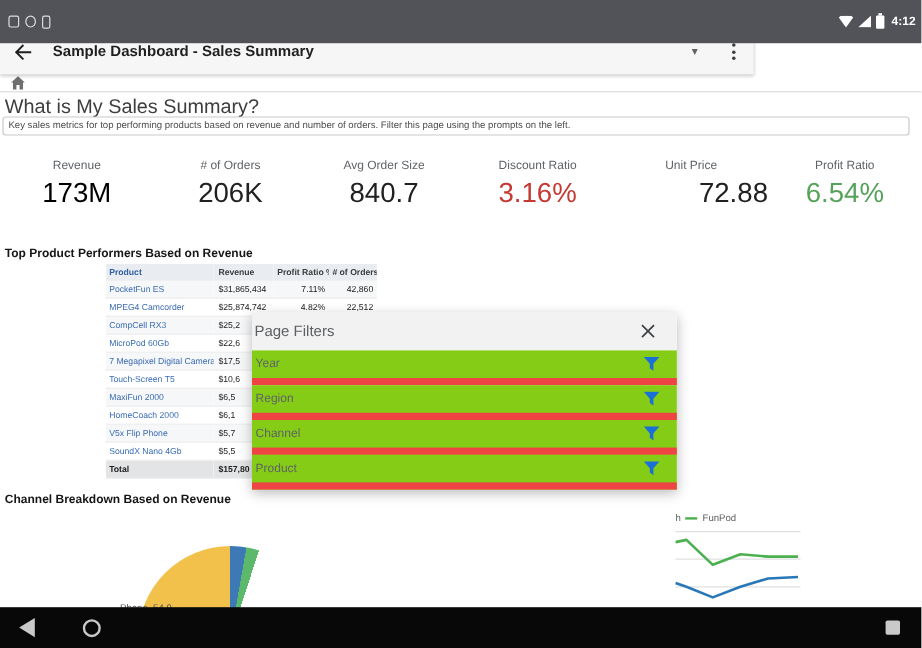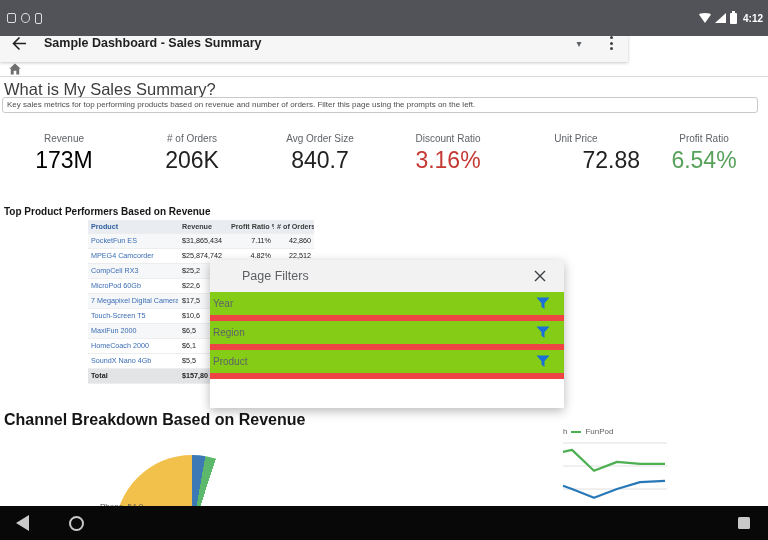--- a/index.html
+++ b/index.html
@@ -64,31 +64,31 @@
   .c2 { width:46px; text-align:right; }
   .c3 { width:40px; text-align:right; }
   th.c1 { text-align:left; }
   tr.alt { background:#f6f7f9; }
   .product-link { color:#3a6cb4; cursor:pointer; }
   tr.total-row td { background:#e3e4e6; font-weight:bold; border-top:1px solid #c6c6c6; color:#222; }
 
   
   .filters-panel { position:absolute; left:210px; top:260px; width:354px; height:148px; background:#fff;
                    box-shadow:0 3px 10px rgba(0,0,0,.28); z-index:10; }
-  .filters-header { height:32px; background:#f2f2f2; display:flex; align-items:center; padding:0 12px 0 32px; }
+  .filters-header { height:32px; background:#f2f2f2; display:flex; align-items:center; padding:0 12px 0 2px; }
   .filters-title { font-size:12.5px; color:#5c5f63; }
   .filters-close { margin-left:auto; width:24px; height:24px; display:flex; align-items:center;
                    justify-content:center; cursor:pointer; }
   .filter-row { height:29px; display:flex; align-items:center; padding:0 14px 0 3px;
                 border-bottom:6px solid #ef4444; background:#84cc16; cursor:pointer; }
   .filter-label { font-size:10px; color:#5f6368; }
   .filter-funnel { margin-left:auto; display:flex; align-items:center; cursor:pointer; }
 
   
-  .channel-title { position:absolute; left:4px; top:411px; font-size:16px; font-weight:bold; color:#161616; }
+  .channel-title { position:absolute; left:4px; top:411px; font-size:10px; font-weight:bold; color:#161616; }
   .pie { position:absolute; left:115px; top:455px; width:154px; height:154px; border-radius:50%; }
   .pie-label { position:absolute; left:100px; top:502px; font-size:8px; color:#555; }
 
   
   .line-legend { position:absolute; left:563px; top:427px; display:flex; align-items:center; gap:4px;
                  font-size:8px; color:#616161; }
   .legend-dash { display:inline-block; width:10px; height:2px; background:#4caf50; }
   .line-chart-svg { position:absolute; left:555px; top:438px; }
 
   
@@ -224,20 +224,26 @@
         </tr>
         <tr class="alt">
           <td class="c0"><span class="product-link">MaxiFun 2000</span></td>
           <td class="c1">$6,5</td>
           <td class="c2"></td>
           <td class="c3"></td>
         </tr>
         <tr>
           <td class="c0"><span class="product-link">HomeCoach 2000</span></td>
           <td class="c1">$6,1</td>
+          <td class="c2"></td>
+          <td class="c3"></td>
+        </tr>
+        <tr class="alt">
+          <td class="c0"><span class="product-link">V5x Flip Phone</span></td>
+          <td class="c1">$5,7</td>
           <td class="c2"></td>
           <td class="c3"></td>
         </tr>
         <tr>
           <td class="c0"><span class="product-link">SoundX Nano 4Gb</span></td>
           <td class="c1">$5,5</td>
           <td class="c2"></td>
           <td class="c3"></td>
         </tr>
         <tr class="total-row">
@@ -270,20 +276,28 @@
       </div>
       <div class="filter-row">
         <span class="filter-label">Region</span>
         <span class="filter-funnel">
           <svg width="14" height="13" viewBox="0 0 14 13">
             <path d="M0.5 0.5 H13.5 L8.5 6.2 V12 L5.5 9.8 V6.2 Z" fill="#1a6fd8"></path>
           </svg>
         </span>
       </div>
       <div class="filter-row">
+        <span class="filter-label">Channel</span>
+        <span class="filter-funnel">
+          <svg width="14" height="13" viewBox="0 0 14 13">
+            <path d="M0.5 0.5 H13.5 L8.5 6.2 V12 L5.5 9.8 V6.2 Z" fill="#1a6fd8"></path>
+          </svg>
+        </span>
+      </div>
+      <div class="filter-row">
         <span class="filter-label">Product</span>
         <span class="filter-funnel">
           <svg width="14" height="13" viewBox="0 0 14 13">
             <path d="M0.5 0.5 H13.5 L8.5 6.2 V12 L5.5 9.8 V6.2 Z" fill="#1a6fd8"></path>
           </svg>
         </span>
       </div>
     </div>
 </div>
 

